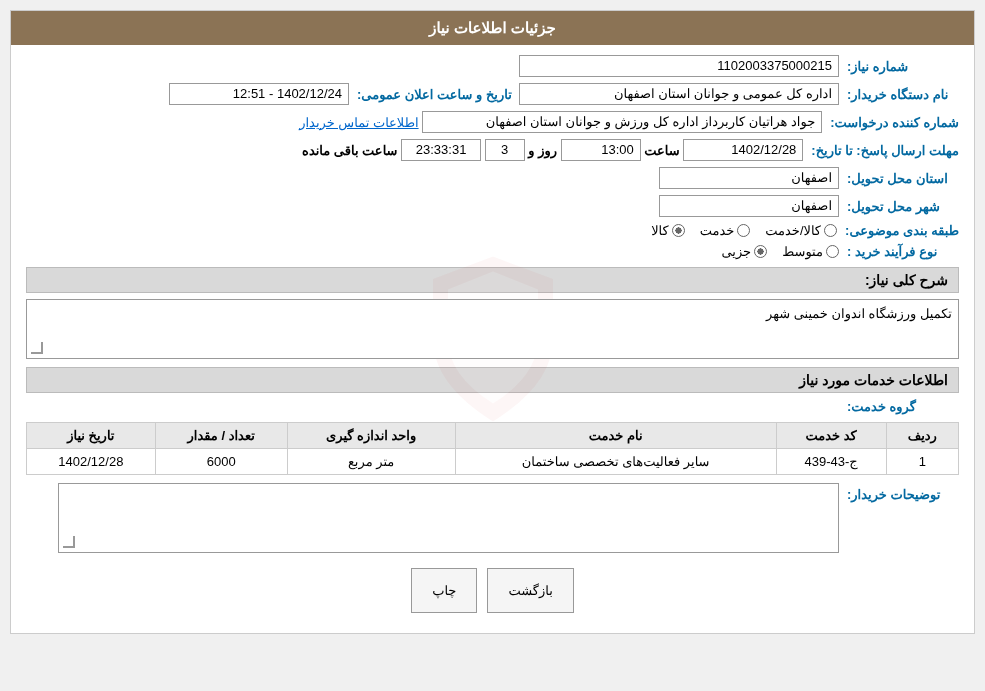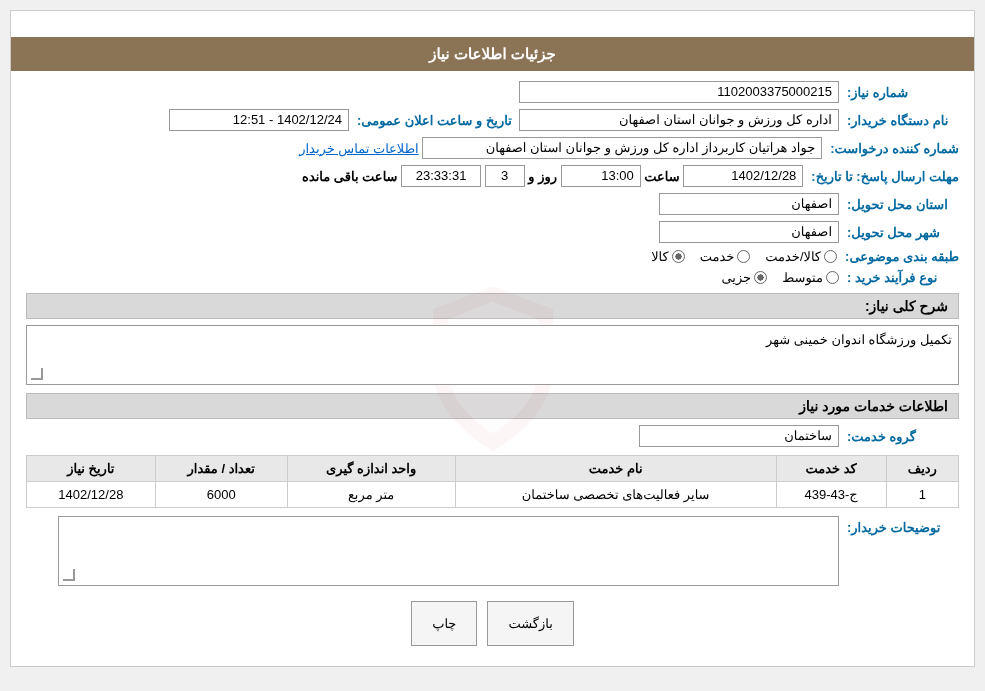--- a/index.html
+++ b/index.html
@@ -19,21 +19,20 @@
       background: #fff;
       border: 1px solid #ccc;
     }
     .card-header {
       background: #8B7355;
       color: #fff;
       text-align: center;
       padding: 8px 12px;
       font-size: 15px;
       font-weight: bold;
-      margin-top: 26px;
     }
     .card-body {
       padding: 10px 15px;
     }
     .info-row {
       display: flex;
       align-items: center;
       margin-bottom: 6px;
       flex-wrap: wrap;
     }
@@ -210,21 +209,21 @@
       <div class="info-row">
         <span class="label">شماره نیاز:</span>
         <div class="value-box value-box-wide">
           <span>1102003375000215</span>
         </div>
       </div>
 
       <div class="info-row">
         <span class="label">نام دستگاه خریدار:</span>
         <div class="value-box value-box-wide">
-          <span>اداره کل ورزش و جوانان استان اصفهان</span>
+          <span>اداره کل عمومی و جوانان استان اصفهان</span>
         </div>
         &nbsp;&nbsp;
         <span class="label">تاریخ و ساعت اعلان عمومی:</span>
         <div class="value-box">
           <span>1402/12/24 - 12:51</span>
         </div>
       </div>
 
       <div class="info-row">
         <span class="label">شماره کننده درخواست:</span>
@@ -313,23 +312,20 @@
           <div class="description-box">
             <span>تکمیل ورزشگاه اندوان خمینی شهر</span>
           </div>
         </div>
       </div>
 
       <div class="section-title">اطلاعات خدمات مورد نیاز</div>
 
       <div class="info-row">
         <span class="label">گروه خدمت:</span>
-        <div class="value-box" style="min-width:200px;">
-          <span>ساختمان</span>
-        </div>
       </div>
 
       <table class="services-table">
         <thead>
           <tr>
             <th>ردیف</th>
             <th>کد خدمت</th>
             <th>نام خدمت</th>
             <th>واحد اندازه گیری</th>
             <th>تعداد / مقدار</th>

